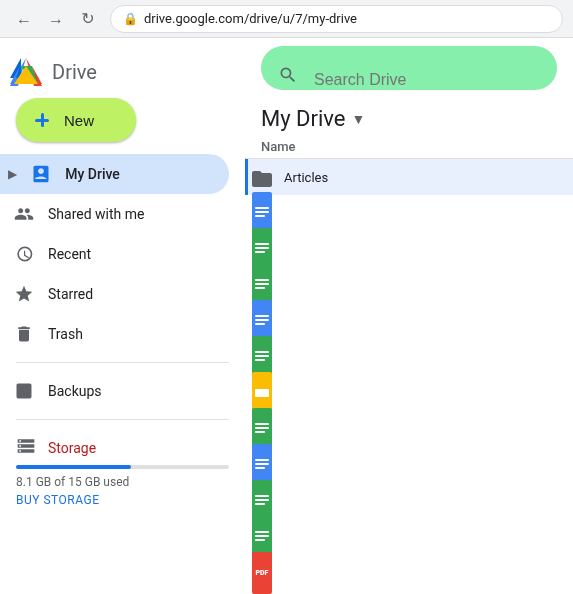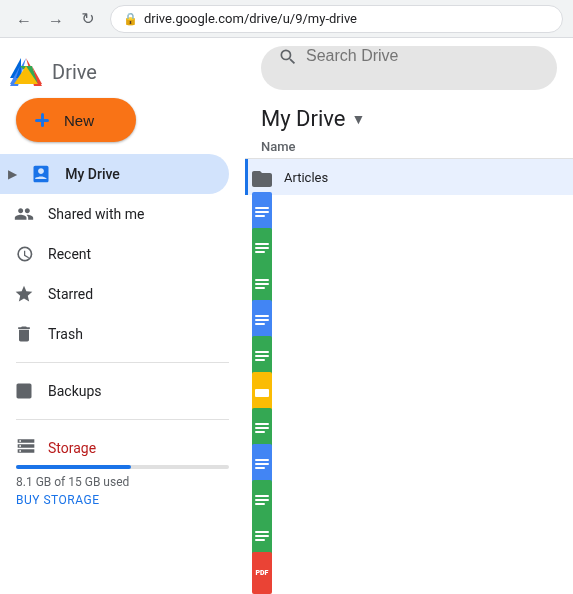--- a/index.html
+++ b/index.html
@@ -37,21 +37,21 @@
     .sidebar {
       width: 245px; min-width: 245px;
       padding: 8px 0;
       background: #fff;
       overflow-y: auto;
       border-right: none;
     }
     .new-btn {
       margin: 4px 16px 12px 16px;
       display: flex; align-items: center; gap: 10px;
-      background: #f97316; border: none; cursor: pointer;
+      background: #bef264; border: none; cursor: pointer;
       padding: 10px 20px 10px 14px;
       border-radius: 24px;
       box-shadow: 0 1px 3px rgba(0,0,0,0.2), 0 1px 2px rgba(0,0,0,0.12);
       font-size: 15px; font-weight: 500; color: #202124;
       width: 120px;
     }
     .plus-icon {
       width: 24px; height: 24px;
       position: relative; display: flex; align-items: center; justify-content: center;
     }
@@ -91,23 +91,23 @@
     .main-content { flex: 1; display: flex; flex-direction: column; overflow: hidden; }
 
     
     .top-bar {
       display: flex; align-items: center; justify-content: space-between;
       padding: 8px 16px;
       border-bottom: none;
     }
     .search-box {
       flex: 1; max-width: 300px;
-      background: #e5e5e5; border-radius: 24px;
-      height: 44px; display: flex; align-items: flex-start;
-      padding: 0 16px; gap: 8px;
+      background: #86efac; border-radius: 24px;
+      height: 44px; display: flex; align-items: flex-end;
+      padding: 0 16px; gap: 16px;
       border: 1px solid transparent;
       margin-left: 0;
     }
     .search-input { background: none; border: none; outline: none; font-size: 16px; color: #202124; flex: 1; width: 100%; }
     .search-icon-svg { color: #5f6368; font-size: 18px; }
 
     
     .drive-header { padding: 8px 16px 4px 16px; display: flex; align-items: center; gap: 4px; }
     .drive-title { font-size: 22px; font-weight: 400; color: #202124; }
     .dropdown-arrow { font-size: 14px; color: #5f6368; margin-left: 2px; }
@@ -150,21 +150,21 @@
 <body>
 
 <div class="browser-bar">
   <div class="nav-icons">
     <button class="nav-btn" title="Back">←</button>
     <button class="nav-btn" title="Forward">→</button>
     <button class="nav-btn" title="Refresh">↻</button>
   </div>
   <div class="address-bar">
     <span class="lock-icon">🔒</span>
-    <span>drive.google.com/drive/u/9/my-drive</span>
+    <span>drive.google.com/drive/u/7/my-drive</span>
   </div>
 </div>
 
 <div class="app">
 
   <div class="sidebar">
 
     <div class="sidebar-top">
       <div class="logo-triangle">
 

